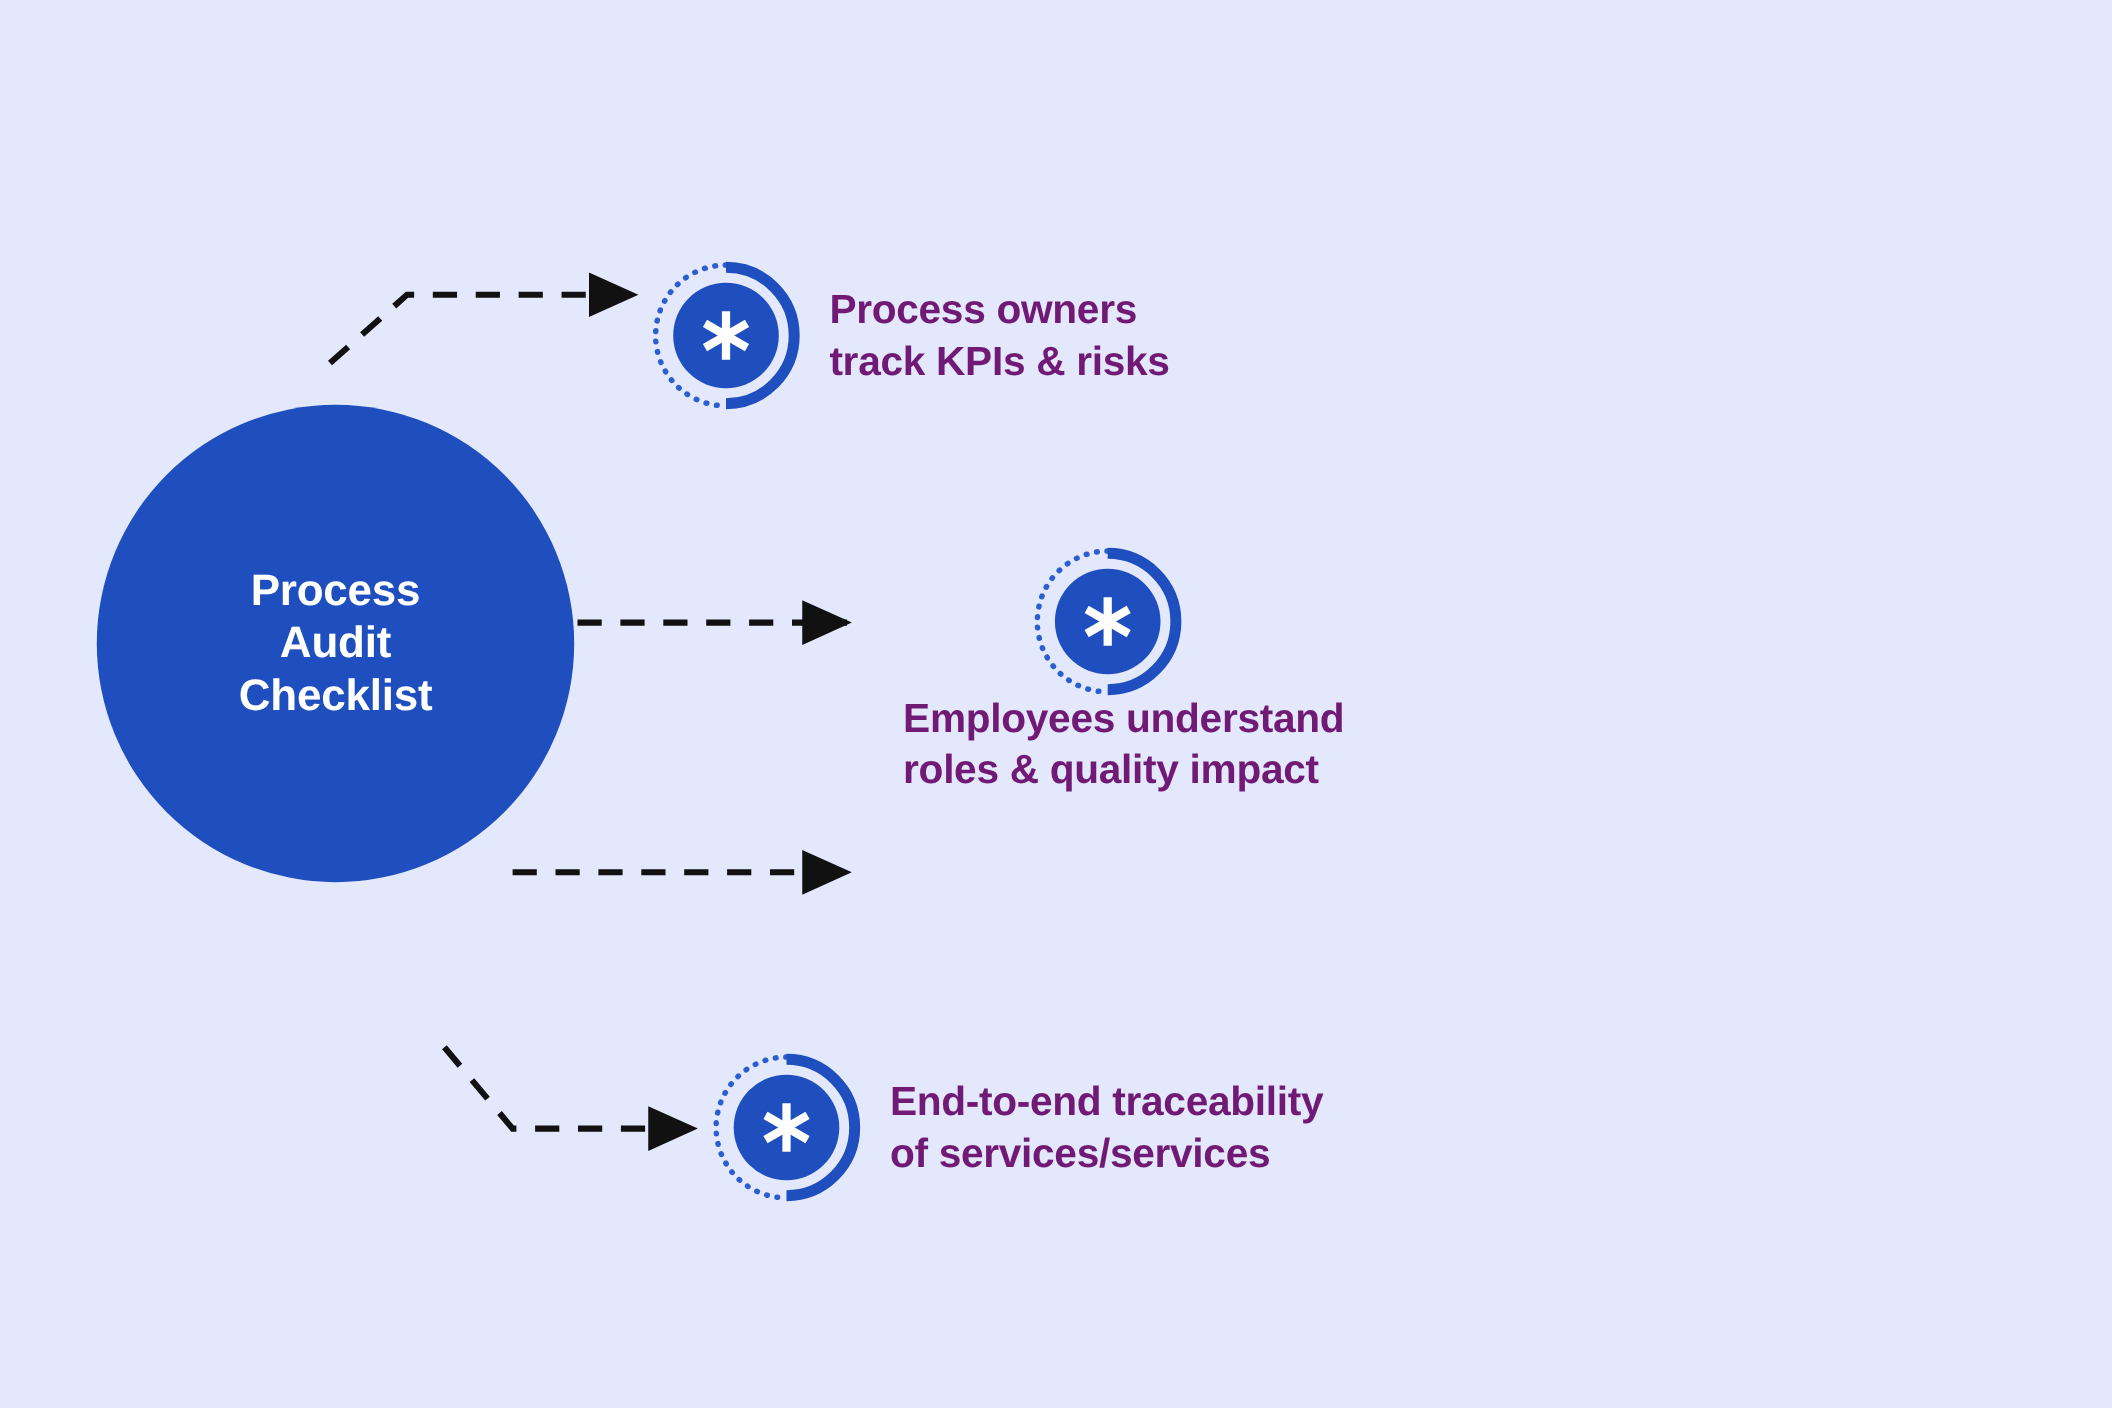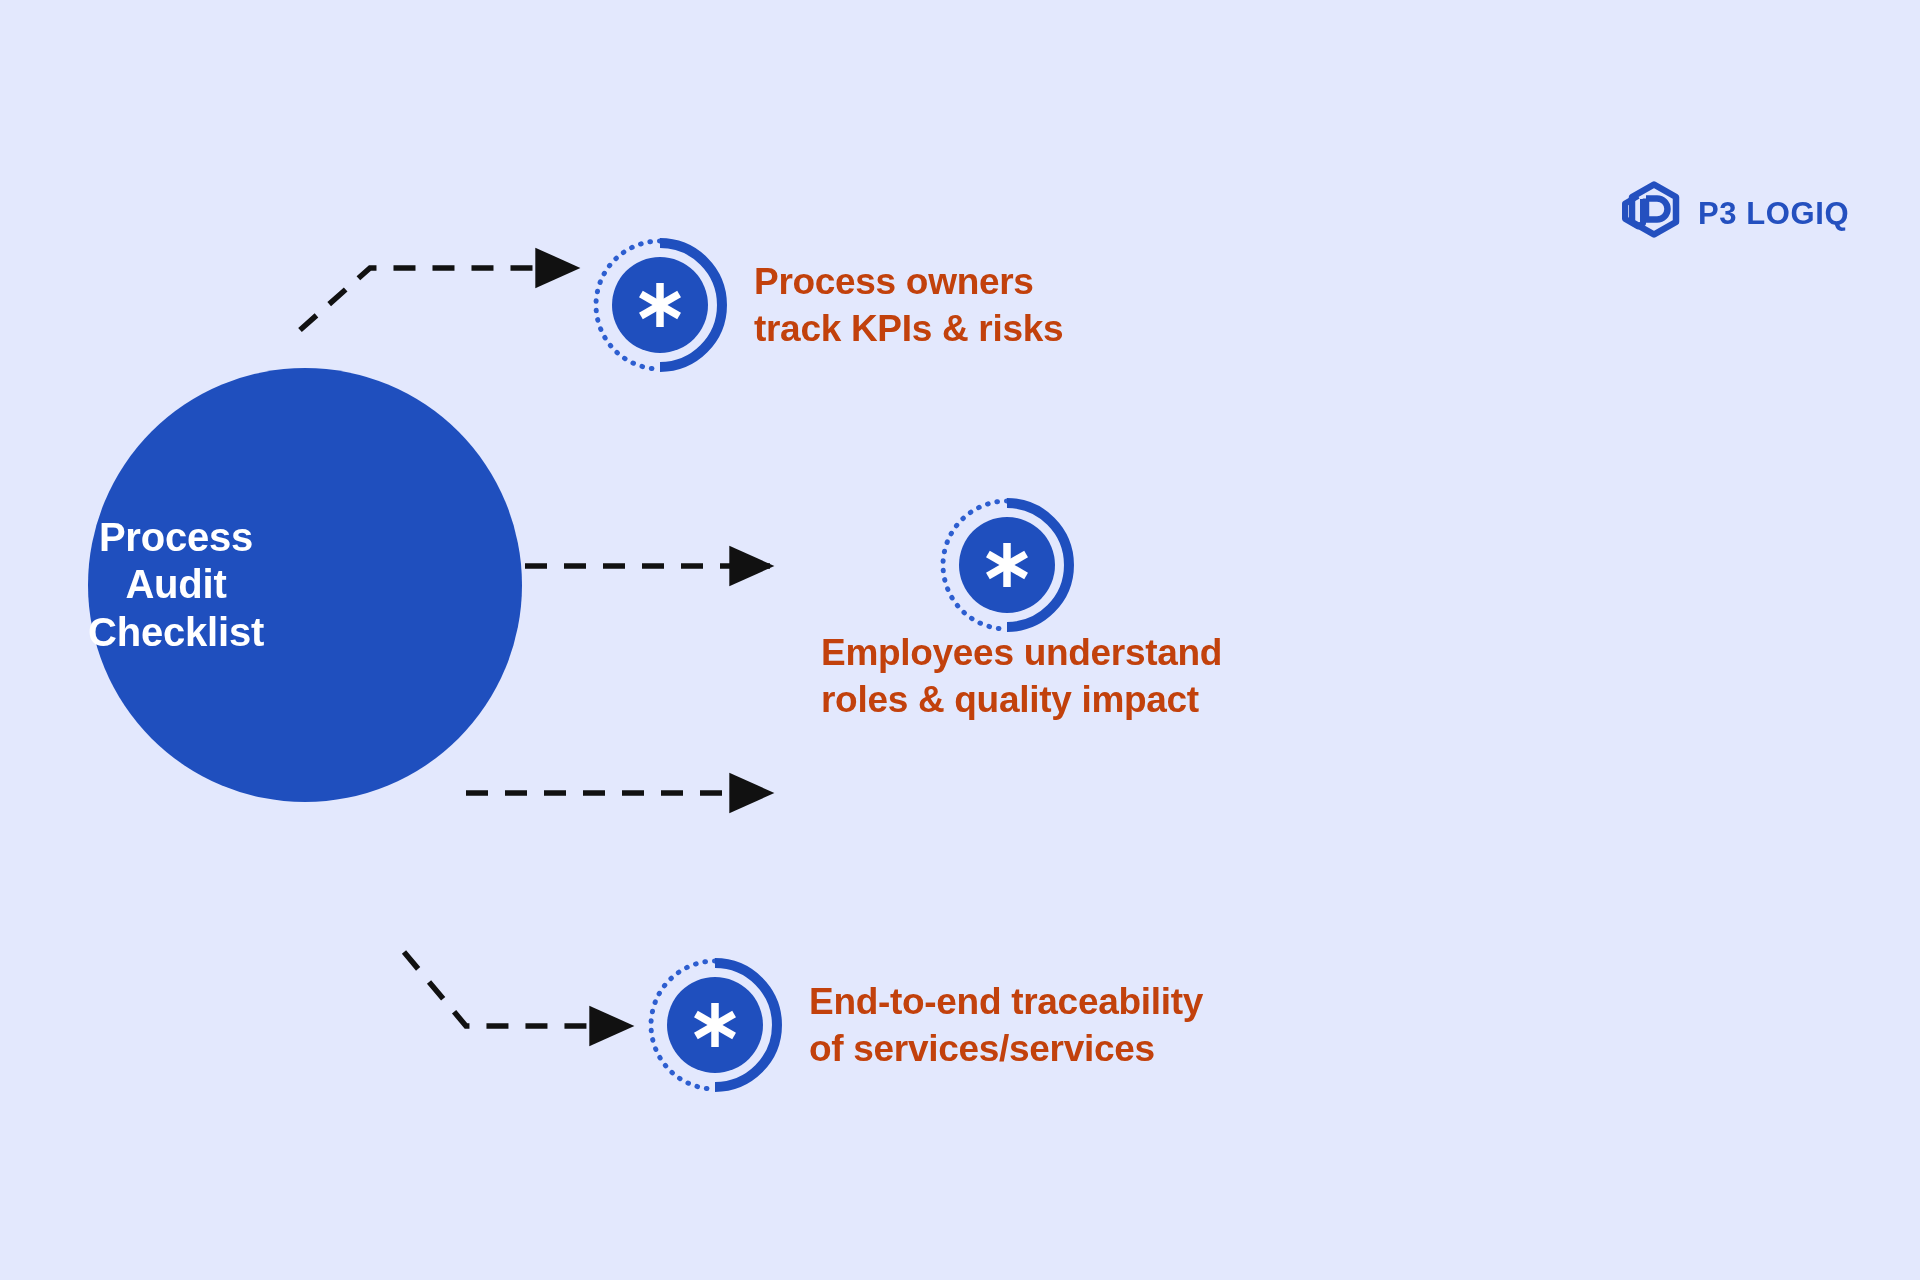--- a/index.html
+++ b/index.html
@@ -18,37 +18,37 @@
   .brand-text {
     font-size:31px; font-weight:700; letter-spacing:0.6px;
     color:#2450bf; white-space:nowrap; line-height:1;
   }
 
   
   .hub {
     position:absolute; left:88px; top:368px;
     width:434px; height:434px; border-radius:50%;
     background:#1f4fbe;
-    display:flex; align-items:center; 
+    display:flex; align-items:center; justify-content:center;
   }
   .hub-label {
     color:#ffffff; font-weight:700; font-size:40px; line-height:1.18;
     text-align:center; letter-spacing:-0.2px; white-space:pre-line;
   }
 
   
   .connectors { position:absolute; left:0; top:0; width:1920px; height:1280px; pointer-events:none; }
 
   
   .branch { position:absolute; display:flex; align-items:center; }
   .node-icon { position:relative; width:128px; height:128px; flex:0 0 128px; }
   .node-icon svg { position:absolute; left:-8px; top:-8px; width:144px; height:144px; }
   .node-label {
     margin-left:30px;
-    color:#c2410c; font-weight:700; font-size:37px; line-height:1.28;
+    color:#701a75; font-weight:700; font-size:37px; line-height:1.28;
     letter-spacing:-0.3px; white-space:pre-line;
   }
 
   .branch-1 { left:596px; top:241px; }
   .branch-2 { left:791px; top:501px;flex-direction:column; }
   .branch-3 { left:791px; top:731px; }
   .branch-4 { left:651px; top:961px; }
 </style>
 </head>
 <body style="background: rgb(227, 232, 253);">
@@ -126,25 +126,14 @@
           <line x1="72" y1="50" x2="72" y2="94"></line>
           <line x1="52.9" y1="61" x2="91.1" y2="83"></line>
           <line x1="52.9" y1="83" x2="91.1" y2="61"></line>
         </g>
       </svg>
     </div>
     <div class="node-label">End-to-end traceability
 of services/services</div>
   </div>
 
-  <div class="brand">
-    <svg class="brand-mark" viewBox="0 0 66 70" xmlns="http://www.w3.org/2000/svg">
-
-      <path d="M 20,18 L 7,25.6 L 7,40.8 L 20,48.4 L 25,45.5 L 25,21" fill="none" stroke="#2450bf" stroke-width="6" stroke-linejoin="round"></path>
-
-      <path d="M 36,6.5 L 58,19 L 58,44 L 36,56.5 L 14,44 L 14,19 Z" fill="none" stroke="#2450bf" stroke-width="6.5" stroke-linejoin="round"></path>
-
-      <path d="M 28,20.5 L 28,44 M 28,20.5 L 39,20.5 A 10.5,10.5 0 0 1 39,41.5 L 28,41.5" fill="none" stroke="#2450bf" stroke-width="6.5" stroke-linejoin="round" stroke-linecap="butt"></path>
-    </svg>
-    <div class="brand-text">P3 LOGIQ</div>
-  </div>
 
 </div>
 
 </body></html>

